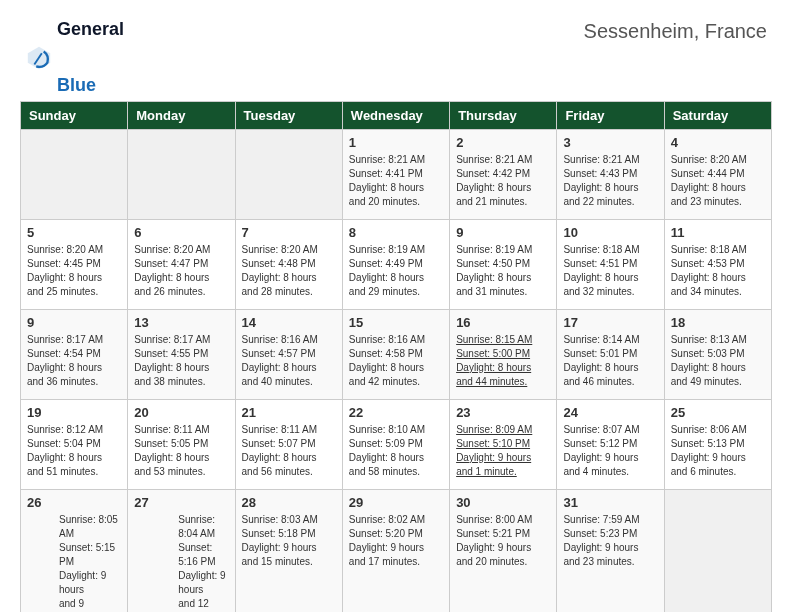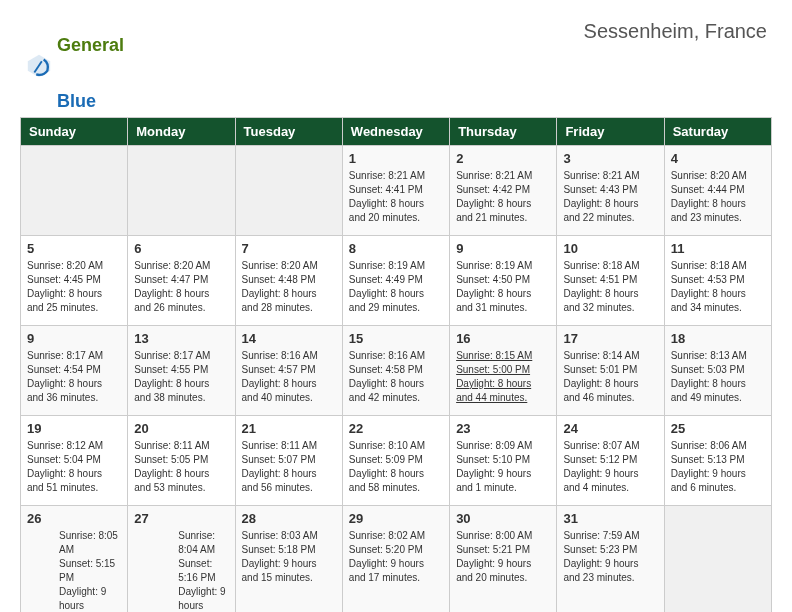--- a/index.html
+++ b/index.html
@@ -21,22 +21,21 @@
       align-items: center;
     }
     .logo-text {
       display: flex;
       flex-direction: column;
       line-height: 1.1;
     }
     .logo-general {
       font-size: 18px;
       font-weight: bold;
-      color: #4d7c0f;
-      margin-top: 16px;
+      color: #0f172a;
     }
     .logo-blue {
       font-size: 18px;
       font-weight: bold;
       color: #1a6bb5;
       margin-top: 36px;
     }
     .logo-icon {
       width: 28px;
       height: 28px;
@@ -292,21 +291,21 @@
         </td>
         <td>
           <span class="day-num">22</span>
           <div class="day-info" style="white-space: pre-line;">Sunrise: 8:10 AM
 Sunset: 5:09 PM
 Daylight: 8 hours
 and 58 minutes.</div>
         </td>
         <td>
           <span class="day-num">23</span>
-          <div class="day-info" style="white-space: pre-line;">Sunrise: 8:09 AM
+          <div class="day-info" style="white-space: pre-line; text-decoration: underline;">Sunrise: 8:09 AM
 Sunset: 5:10 PM
 Daylight: 9 hours
 and 1 minute.</div>
         </td>
         <td>
           <span class="day-num">24</span>
           <div class="day-info" style="white-space: pre-line;">Sunrise: 8:07 AM
 Sunset: 5:12 PM
 Daylight: 9 hours
 and 4 minutes.</div>

